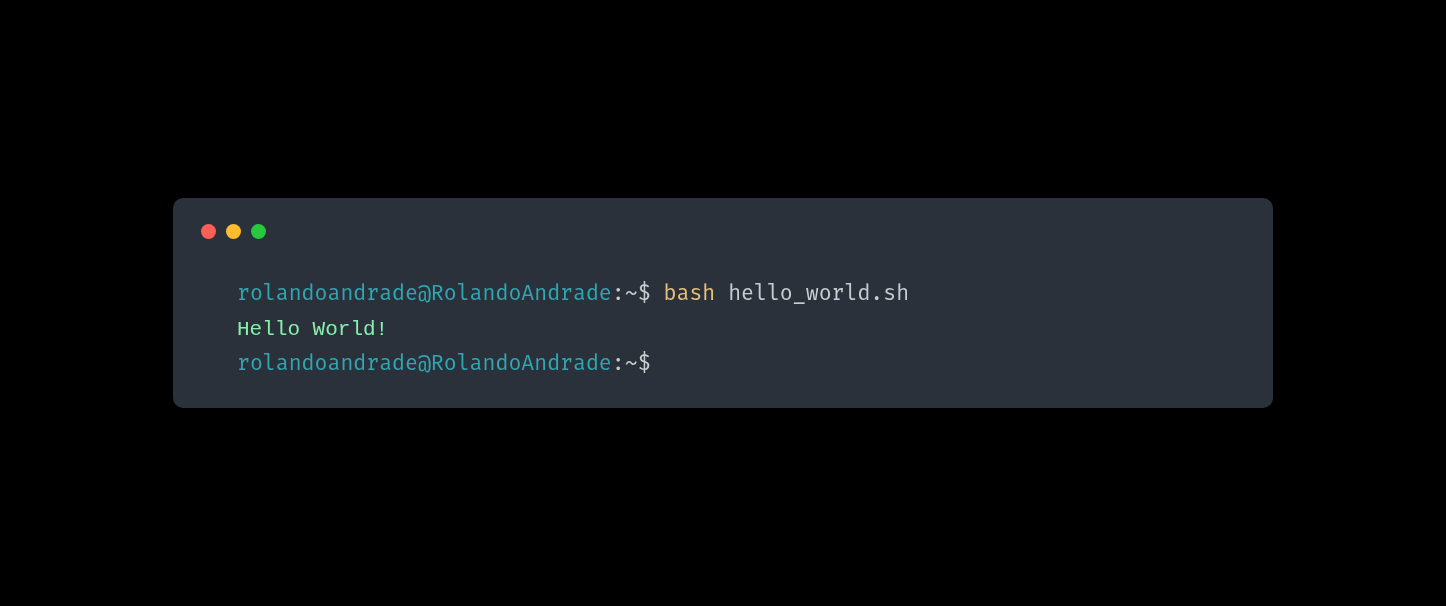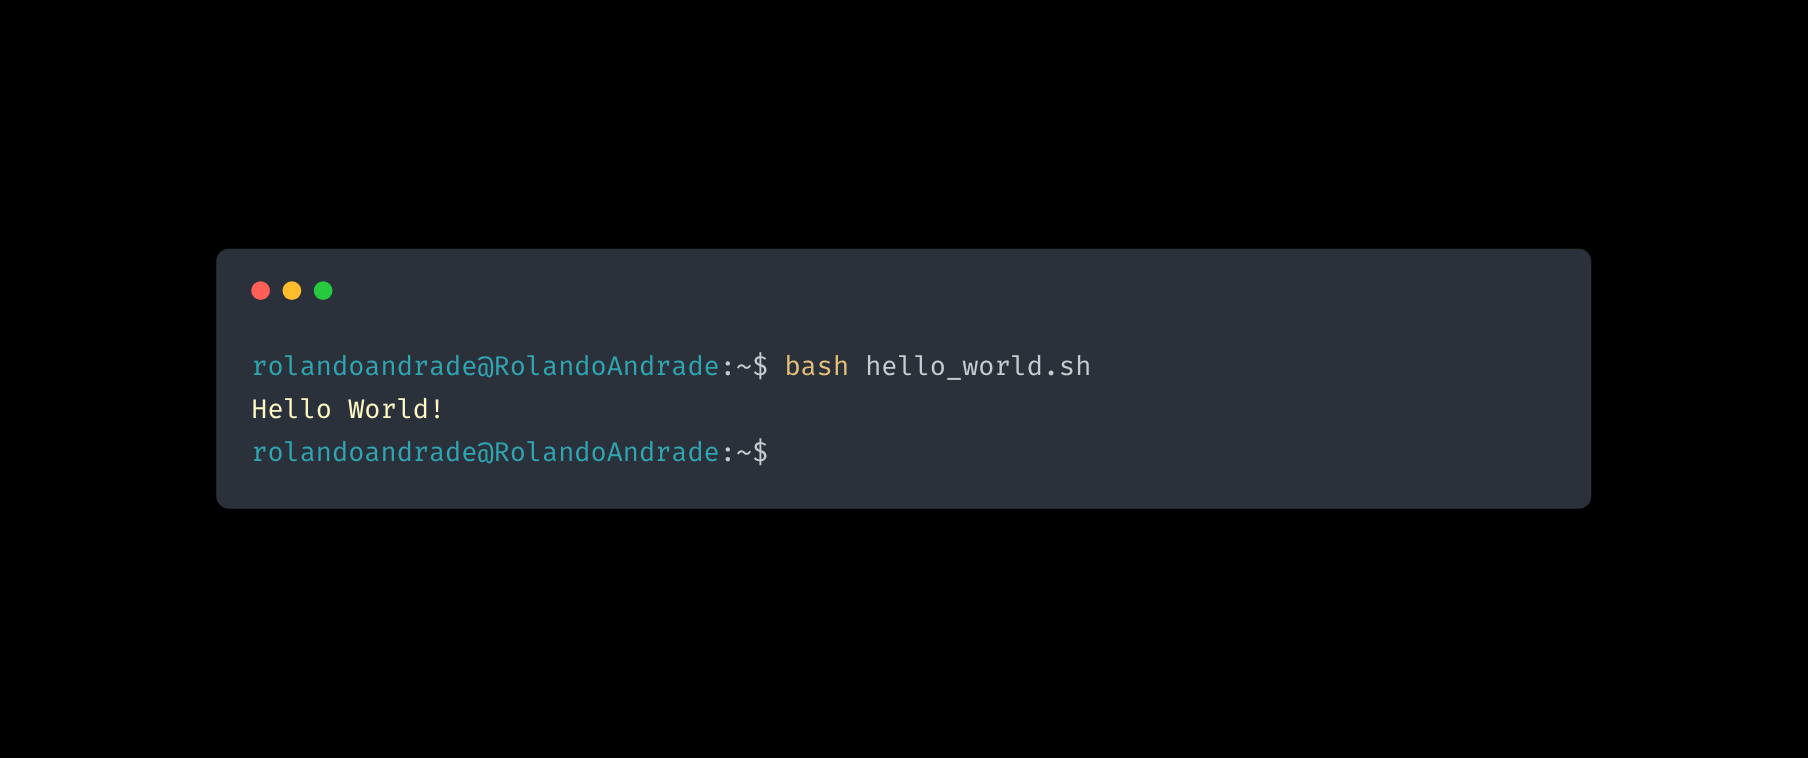--- a/index.html
+++ b/index.html
@@ -44,29 +44,30 @@
 
     .terminal-body {
       font-size: 21px;
       line-height: 1.65;
       color: #c8ccd0;
       white-space: pre;
     }
 
     .line {
       display: block;
+      margin-left: 36px;
     }
 
     .prompt-user { color: #2fa6b2; }
     .prompt-colon { color: #c8ccd0; }
     .prompt-path { color: #c8ccd0; }
     .prompt-symbol { color: #c8ccd0; }
     .cmd-bash { color: #e5c07b; }
     .cmd-arg { color: #c8ccd0; }
-    .output-text { color: #fef9c3; }
+    .output-text { color: #86efac; font-family: Liberation Mono, monospace; }
   </style>
 </head>
 <body>
 
 <div class="terminal-window">
   <div class="window-controls">
     <div class="ctrl-dot ctrl-close"></div>
     <div class="ctrl-dot ctrl-min"></div>
     <div class="ctrl-dot ctrl-max"></div>
   </div>

